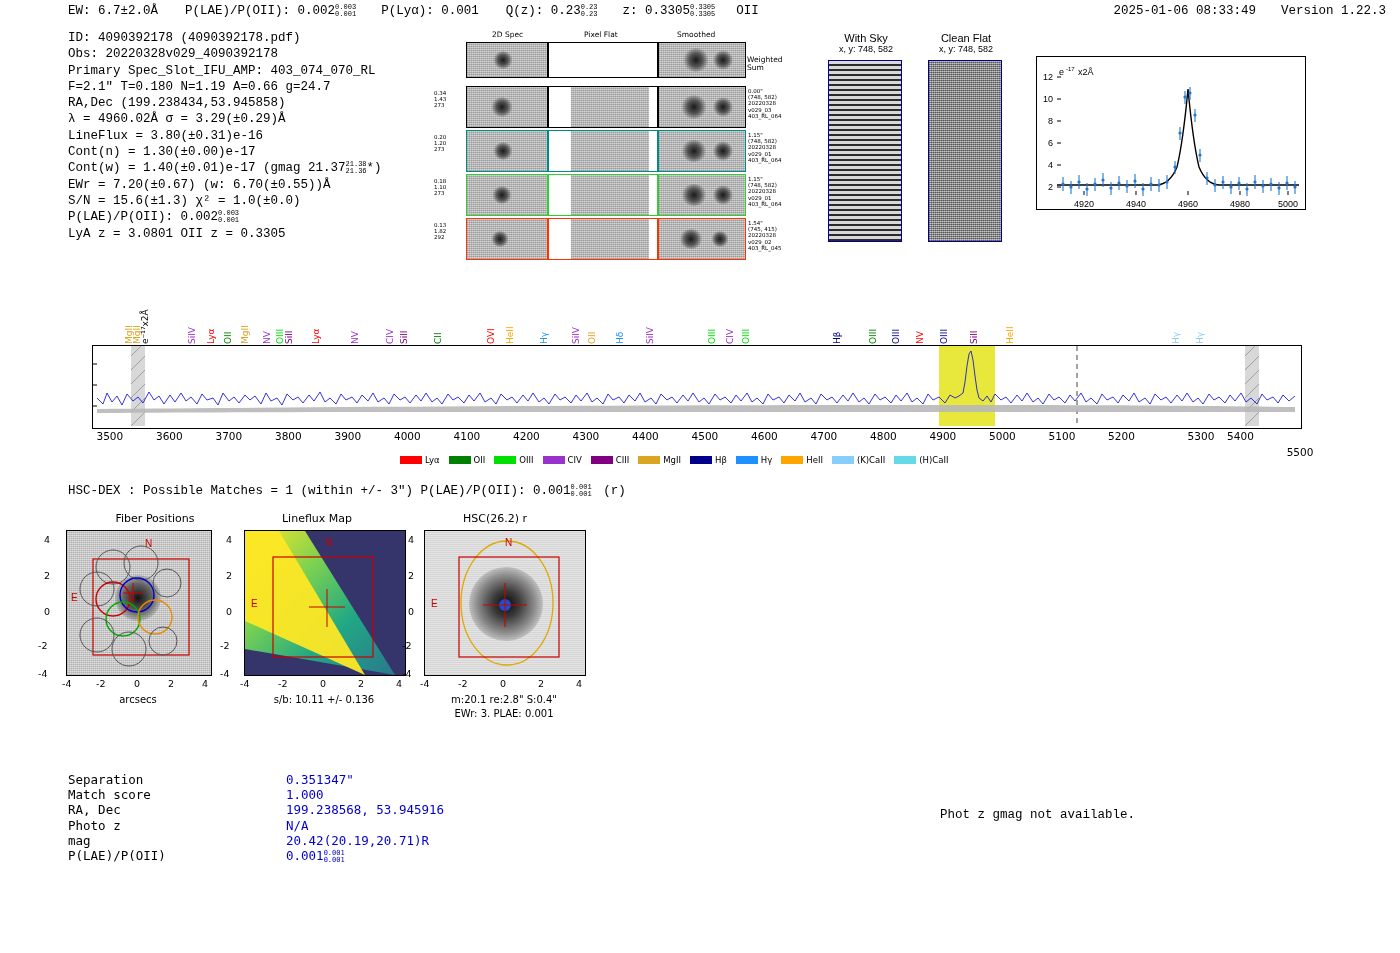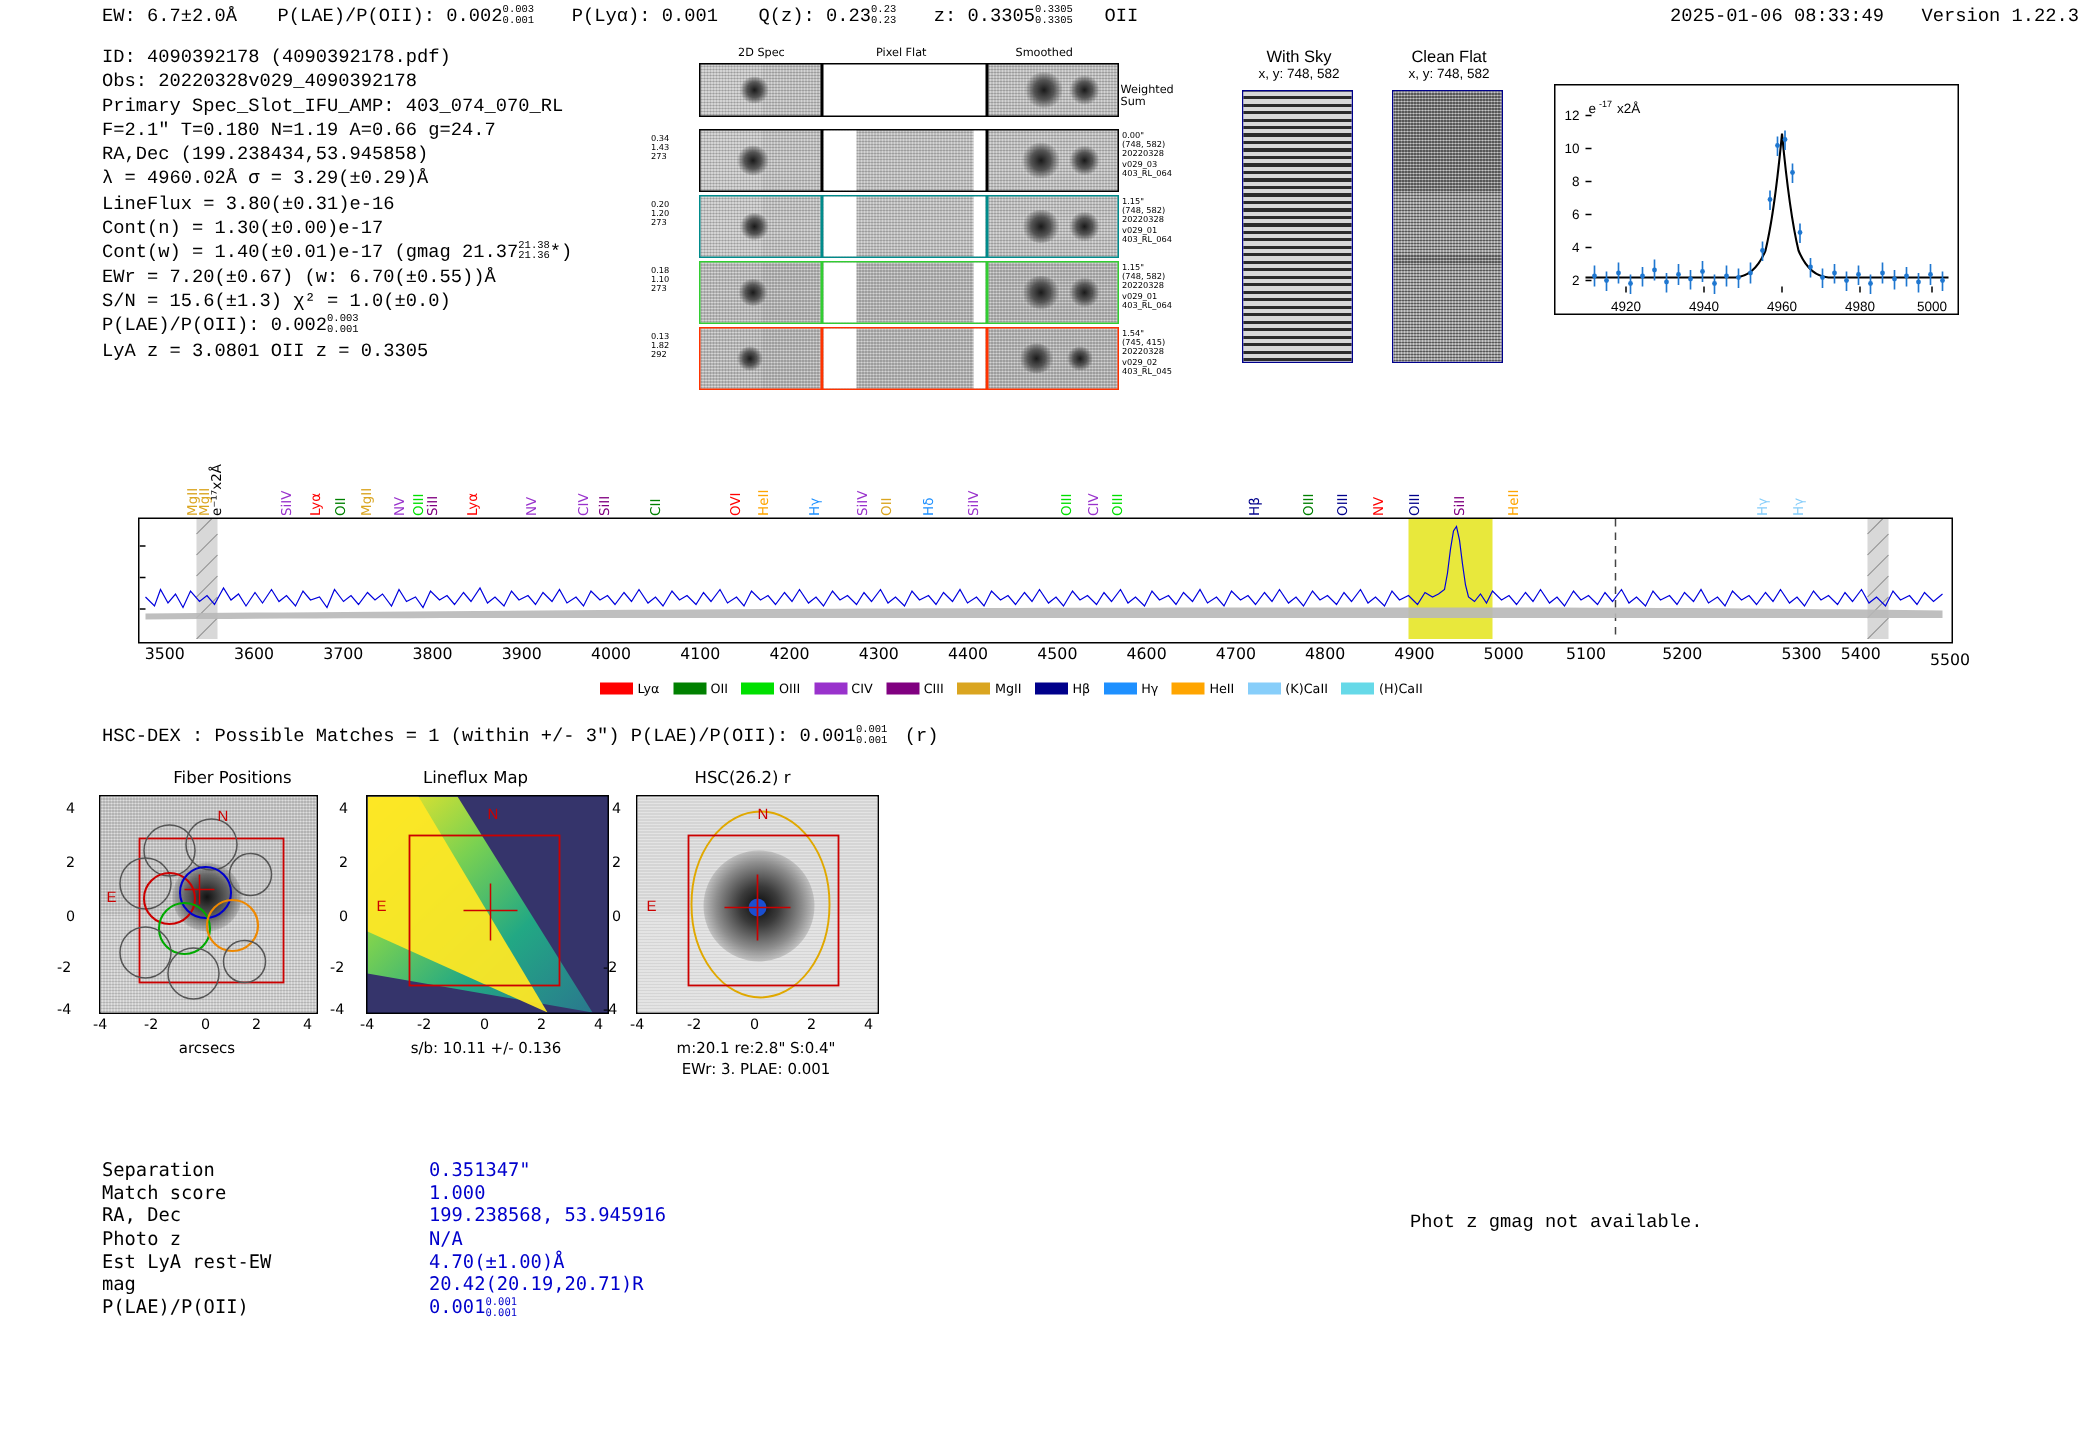--- a/index.html
+++ b/index.html
@@ -410,25 +410,25 @@
     <div class="xtick" style="left: 356.897px; top: 0px; width: 36px; text-align: center;">4100</div>
     <div class="xtick" style="left: 416.404px; top: 0px; width: 36px; text-align: center;">4200</div>
     <div class="xtick" style="left: 475.911px; top: 0px; width: 36px; text-align: center;">4300</div>
     <div class="xtick" style="left: 535.419px; top: 0px; width: 36px; text-align: center;">4400</div>
     <div class="xtick" style="left: 594.926px; top: 0px; width: 36px; text-align: center;">4500</div>
     <div class="xtick" style="left: 654.433px; top: 0px; width: 36px; text-align: center;">4600</div>
     <div class="xtick" style="left: 713.941px; top: 0px; width: 36px; text-align: center;">4700</div>
     <div class="xtick" style="left: 773.448px; top: 0px; width: 36px; text-align: center;">4800</div>
     <div class="xtick" style="left: 832.956px; top: 0px; width: 36px; text-align: center;">4900</div>
     <div class="xtick" style="left: 892.463px; top: 0px; width: 36px; text-align: center;">5000</div>
-    <div class="xtick" style="left: 951.97px; top: 0px; width: 36px; text-align: left;">5100</div>
+    <div class="xtick" style="left: 951.97px; top: 0px; width: 36px; text-align: center;">5100</div>
     <div class="xtick" style="left: 1011.48px; top: 0px; width: 36px; text-align: center;">5200</div>
     <div class="xtick" style="left: 1070.99px; top: 0px; width: 36px; text-align: center; margin-left: 20px;">5300</div>
     <div class="xtick" style="left: 1130.49px; top: 0px; width: 36px; text-align: center;">5400</div>
-    <div class="xtick" style="left: 1190px; top: 4px; width: 36px; text-align: center;">5500</div>
+    <div class="xtick" style="left: 1190px; top: 16px; width: 36px; text-align: center;">5500</div>
   </div>
 
 <div class="abs" id="legendbar">
     <span><span class="sw" style="background: rgb(255, 0, 0);"></span><span>Lyα</span></span>
     <span><span class="sw" style="background: rgb(0, 128, 0);"></span><span>OII</span></span>
     <span><span class="sw" style="background: rgb(0, 224, 0);"></span><span>OIII</span></span>
     <span><span class="sw" style="background: rgb(153, 50, 204);"></span><span>CIV</span></span>
     <span><span class="sw" style="background: rgb(128, 0, 128);"></span><span>CIII</span></span>
     <span><span class="sw" style="background: rgb(218, 165, 32);"></span><span>MgII</span></span>
     <span><span class="sw" style="background: rgb(0, 0, 139);"></span><span>Hβ</span></span>
@@ -550,24 +550,20 @@
       </tr>
       <tr>
         <td style="width: 218px;">RA, Dec</td>
         <td class="v">199.238568, 53.945916</td>
       </tr>
       <tr>
         <td style="width: 218px;">Photo z</td>
         <td class="v">N/A</td>
       </tr>
       <tr>
-        <td style="width: 218px;">Est LyA rest-EW</td>
-        <td class="v">4.70(±1.00)Å</td>
-      </tr>
-      <tr>
         <td style="width: 218px;">mag</td>
         <td class="v">20.42(20.19,20.71)R</td>
       </tr>
       <tr>
         <td style="width: 218px;">P(LAE)/P(OII)</td>
         <td class="v"><span>0.001</span><span class="subsup"><span>0.001</span><span>0.001</span></span></td>
       </tr>
     </tbody>
 </table>
 

